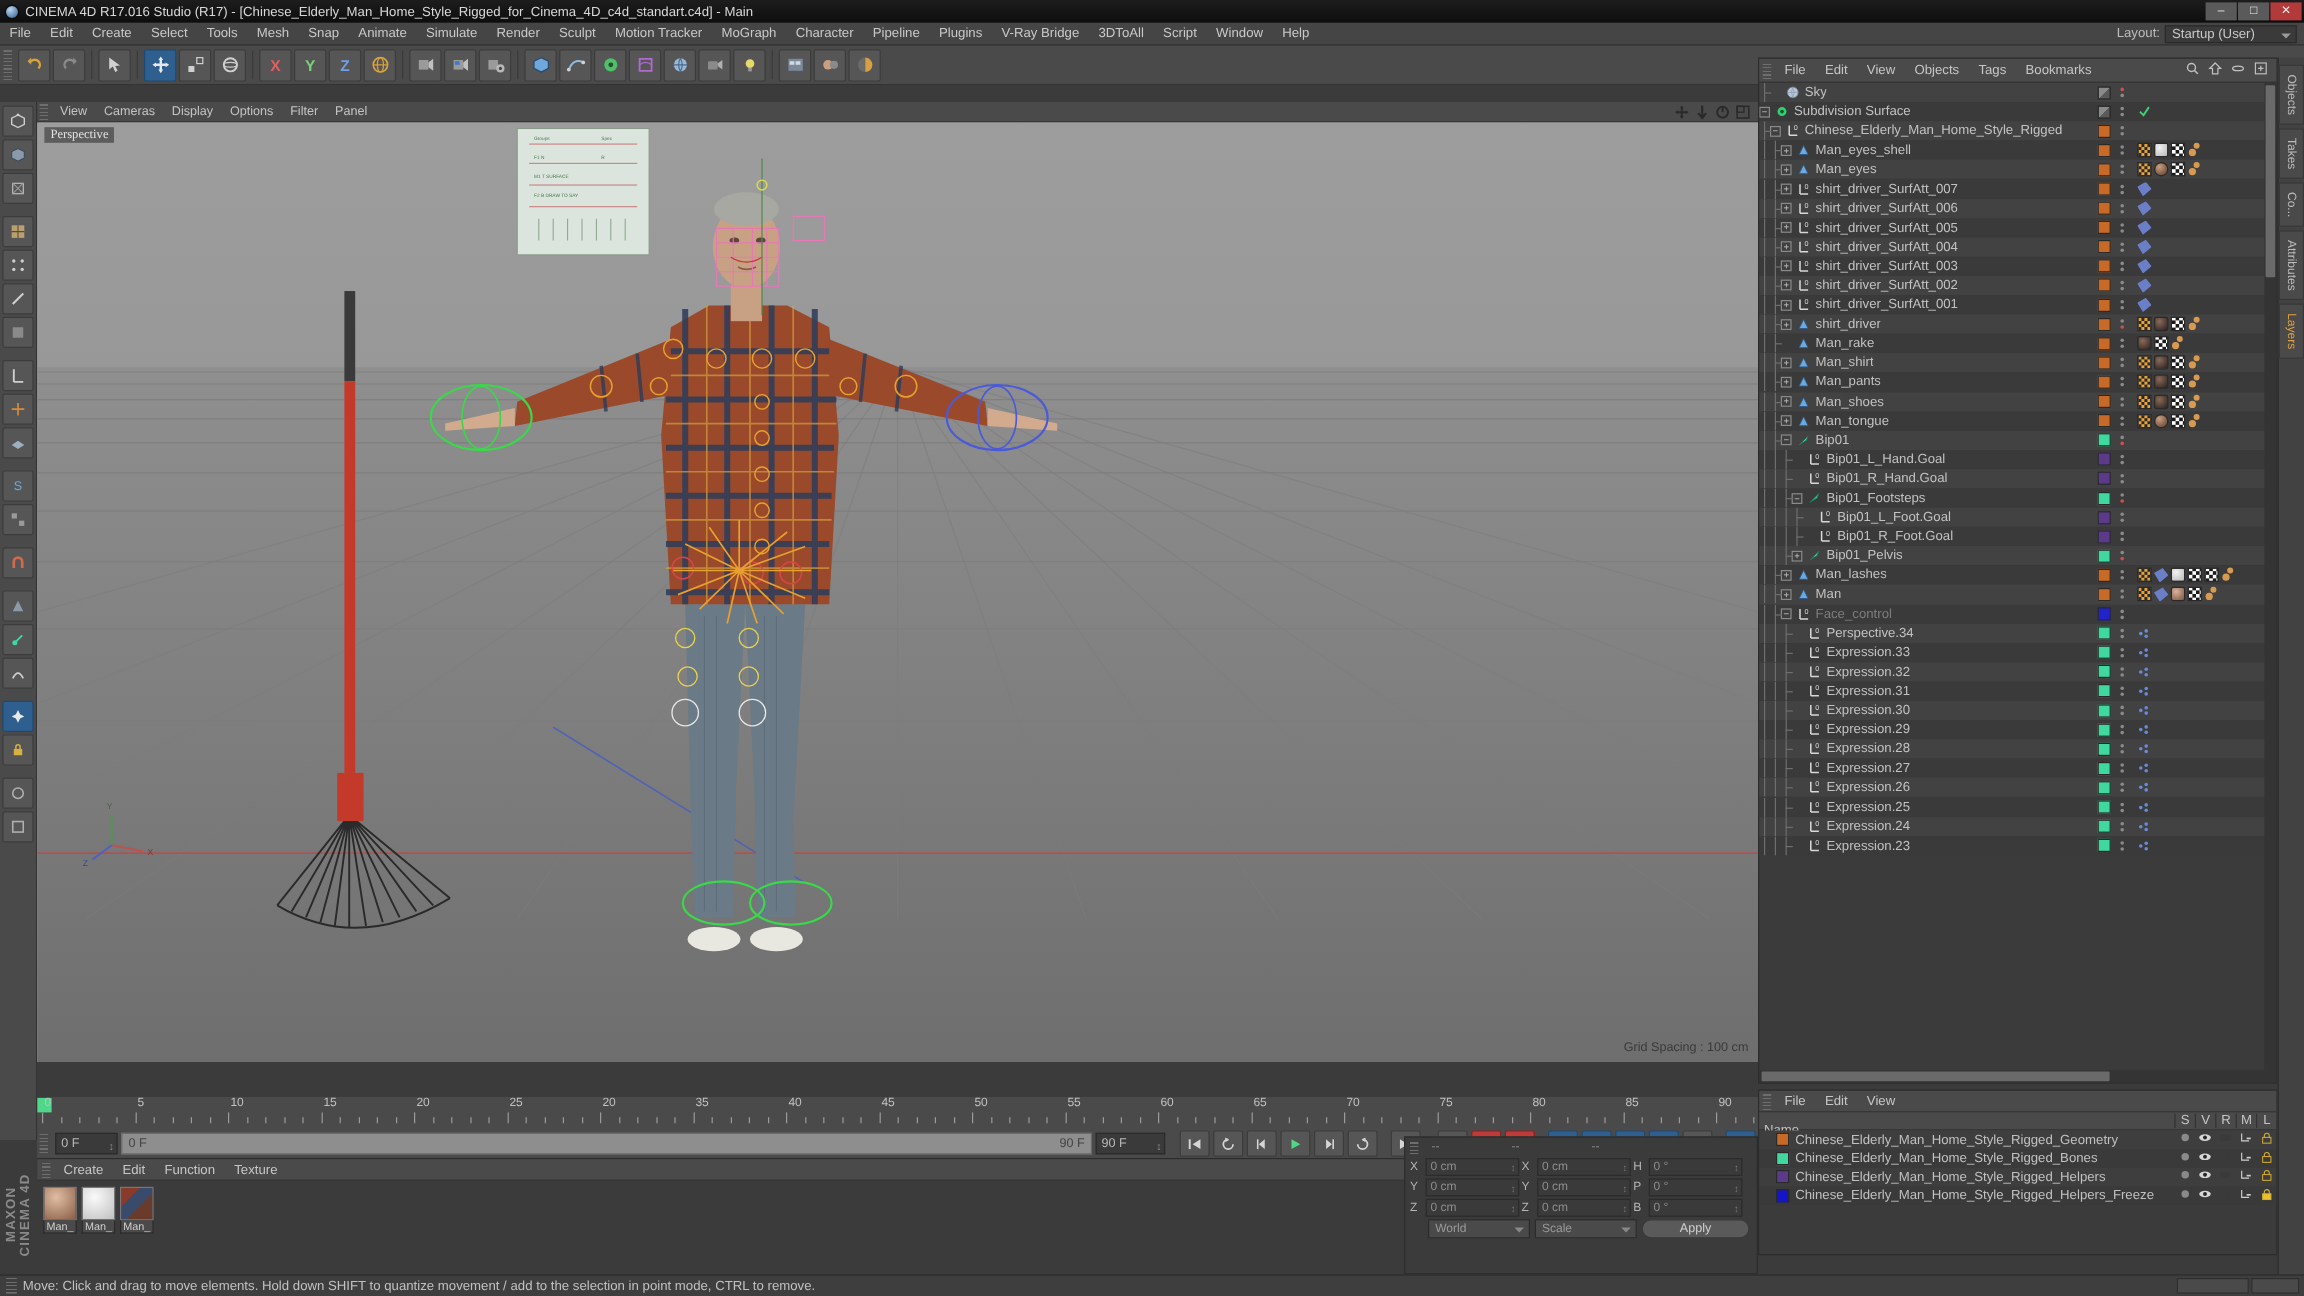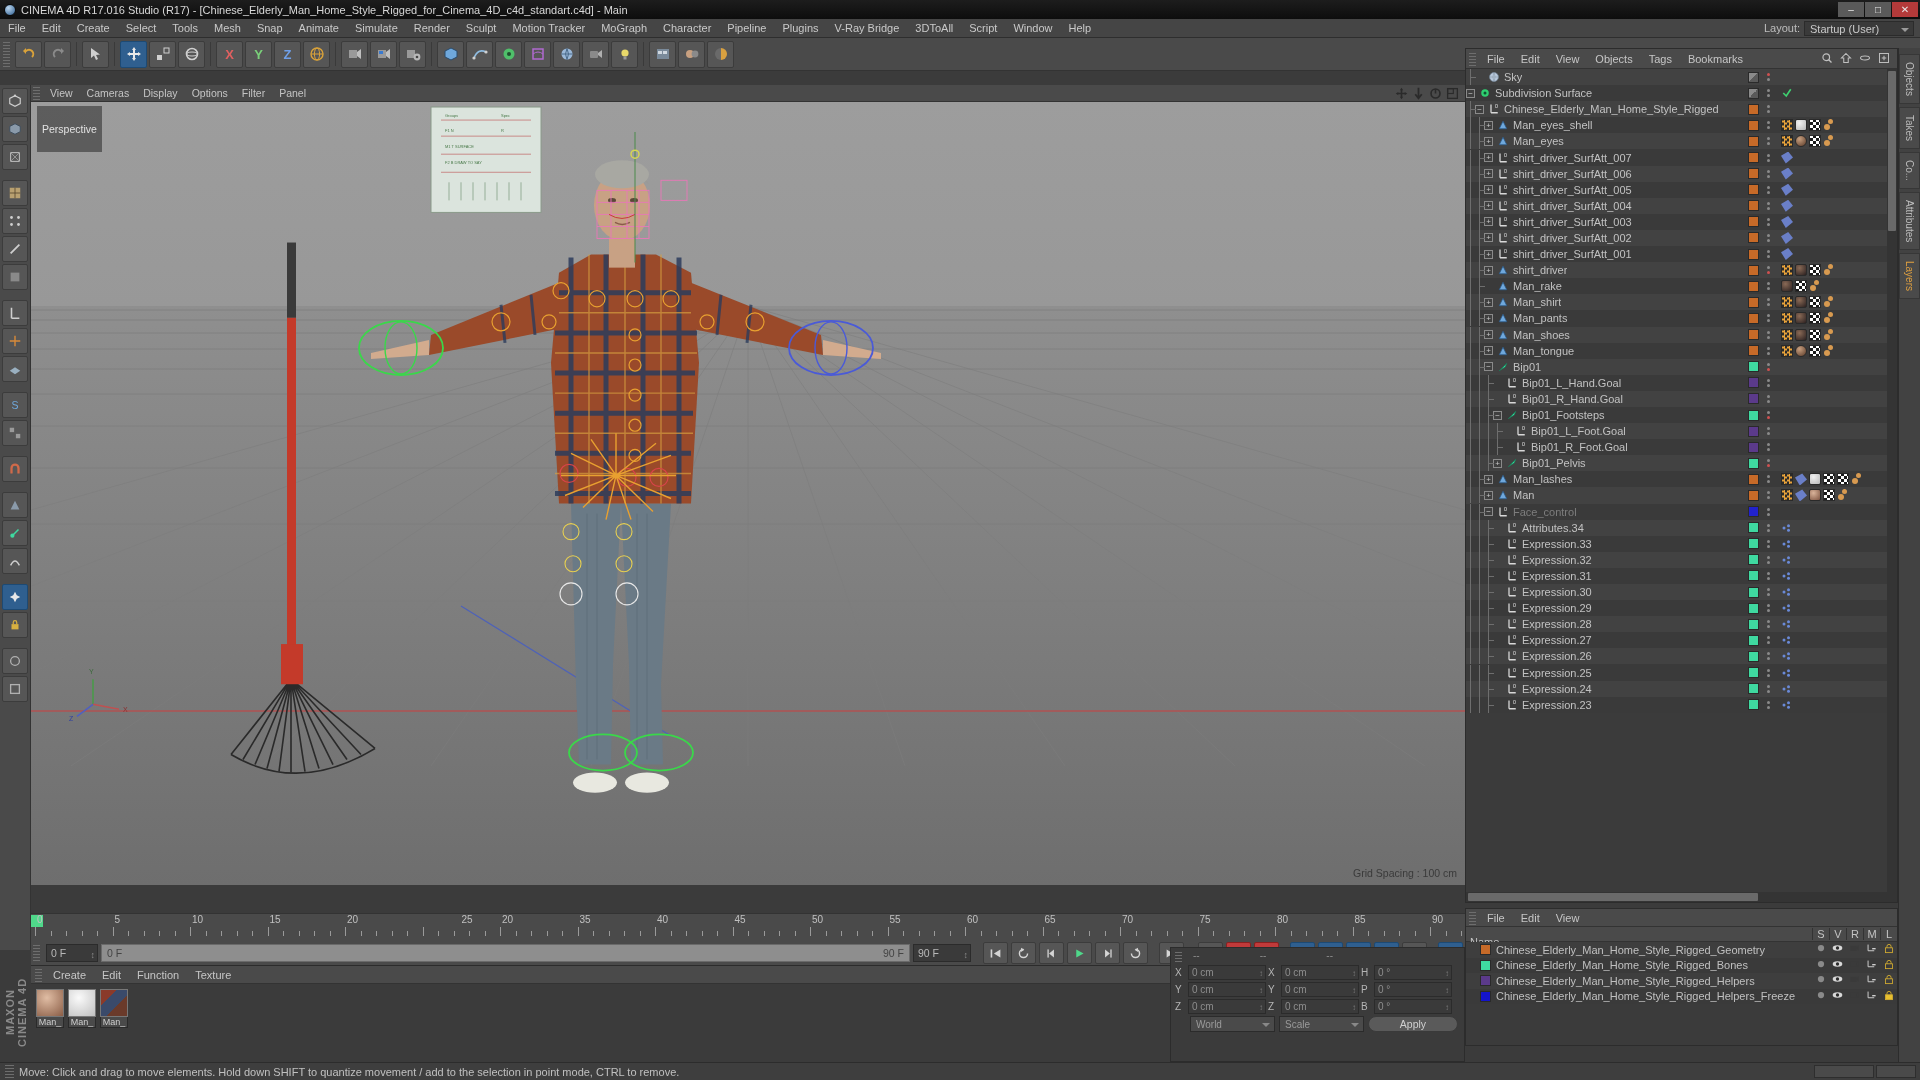--- a/index.html
+++ b/index.html
@@ -60,21 +60,21 @@
   .viewwrap { position:absolute; left:31px; top:85px; right:455px; bottom:195px;
     background:#3b3b3b; }
   .viewmenu { height:17px; background:#4a4a4a; display:flex; align-items:center;
     font-size:10.5px; color:#c4c4c4; padding-left:2px; border-bottom:1px solid #333; }
   .viewmenu .vm { padding:0 7px; line-height:17px; }
   .view-icons { margin-left:auto; display:flex; gap:4px; padding-right:6px; align-items:center; }
   .view-icons svg { display:block; }
   .viewport { position:absolute; left:0; right:0; top:17px; bottom:0;
     overflow:hidden; background:#9a9a9a; }
   .vp-label { position:absolute; left:6px; top:4px; font-size:10.5px; color:#e2e2e2;
-    background:rgba(40,40,40,.55); padding:17px 5px; z-index:20; }
+    background:rgba(40,40,40,.55); padding:1px 5px; z-index:20;font-family:Liberation Serif, serif; }
   .vp-grid-info { position:absolute; right:8px; bottom:6px; font-size:10.5px;
     color:#3a3a3a; z-index:20;margin-top:36px; }
 
   
   .sky { position:absolute; left:0; right:0; top:0; height:204px;
     background:linear-gradient(#9d9d9d,#989898); }
   .ground { position:absolute; left:0; right:0; top:204px; bottom:0;
     background:linear-gradient(#8f8f8f,#6e6e6e); }
   .gridlines { position:absolute; left:0; right:0; top:204px; bottom:0; }
 
@@ -743,21 +743,21 @@
           <div class="tlmark" style="left: 6px;">0</div>
           <div class="tltick maj" style="left: 4px;"></div>
           <div class="tlmark" style="left: 83.5px;">5</div>
           <div class="tltick maj" style="left: 81.5px;"></div>
           <div class="tlmark" style="left: 161px;">10</div>
           <div class="tltick maj" style="left: 159px;"></div>
           <div class="tlmark" style="left: 238.5px;">15</div>
           <div class="tltick maj" style="left: 236.5px;"></div>
           <div class="tlmark" style="left: 316px;">20</div>
           <div class="tltick maj" style="left: 314px;"></div>
-          <div class="tlmark" style="left: 393.5px; margin-left: 37px;">25</div>
+          <div class="tlmark" style="left: 393.5px;">25</div>
           <div class="tltick maj" style="left: 391.5px;"></div>
           <div class="tlmark" style="left: 471px;">20</div>
           <div class="tltick maj" style="left: 469px;"></div>
           <div class="tlmark" style="left: 548.5px;">35</div>
           <div class="tltick maj" style="left: 546.5px;"></div>
           <div class="tlmark" style="left: 626px;">40</div>
           <div class="tltick maj" style="left: 624px;"></div>
           <div class="tlmark" style="left: 703.5px;">45</div>
           <div class="tltick maj" style="left: 701.5px;"></div>
           <div class="tlmark" style="left: 781px;">50</div>
@@ -1693,21 +1693,21 @@
               <span class="tline"></span>
               <span class="tline"></span>
               <span class="tline elbow"></span>
               <span style="width: 12px; flex: 0 0 auto;"></span>
               <span class="oicon">
                 <svg width="12" height="12" viewBox="0 0 16 16">
                   <path d="M4 2 V13 M4 13 H13" stroke="#d8d8d8" stroke-width="1.7" fill="none"></path>
                   <text x="9" y="7" font-size="8" fill="#d8d8d8" font-family="Liberation Sans">0</text>
                 </svg>
               </span>
-              <span class="oname">Attributes.34</span>
+              <span class="oname">Perspective.34</span>
             </div>
             <span class="ocolor" style="background: rgb(63, 217, 160);"></span>
             <span class="odots">
               <span class="odot"></span>
               <span class="odot"></span>
             </span>
             <span class="otags">
               <span class="tag" style="border: 0px;"><svg width="12" height="12" viewBox="0 0 16 16">
                   <circle cx="4" cy="8" r="2" fill="#6a8ad8"></circle>
                   <circle cx="10" cy="5" r="2" fill="#6a8ad8"></circle>

